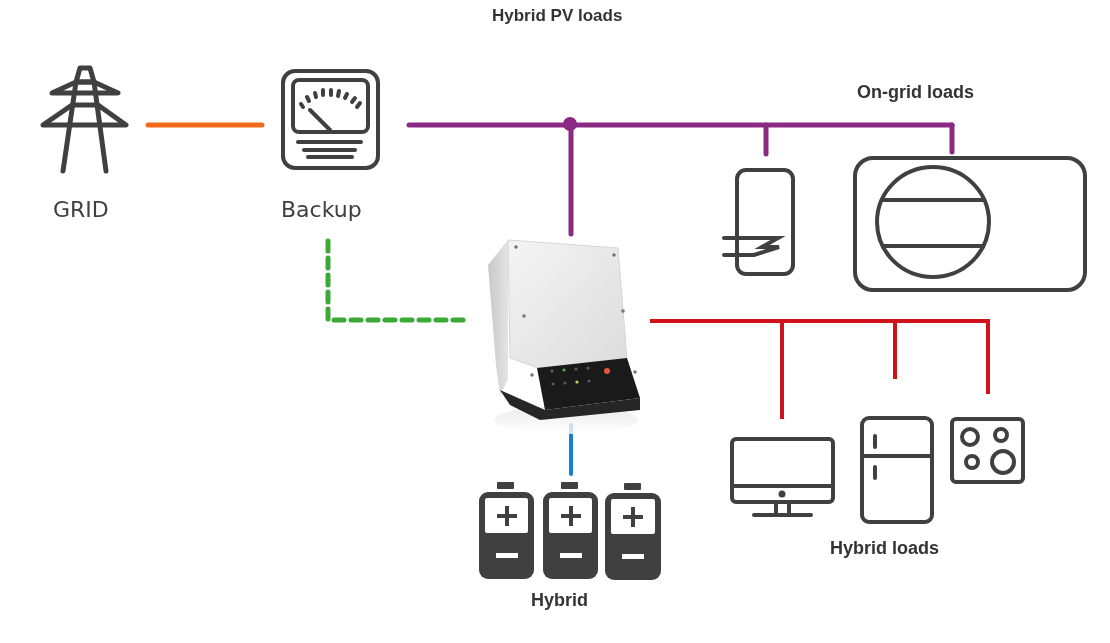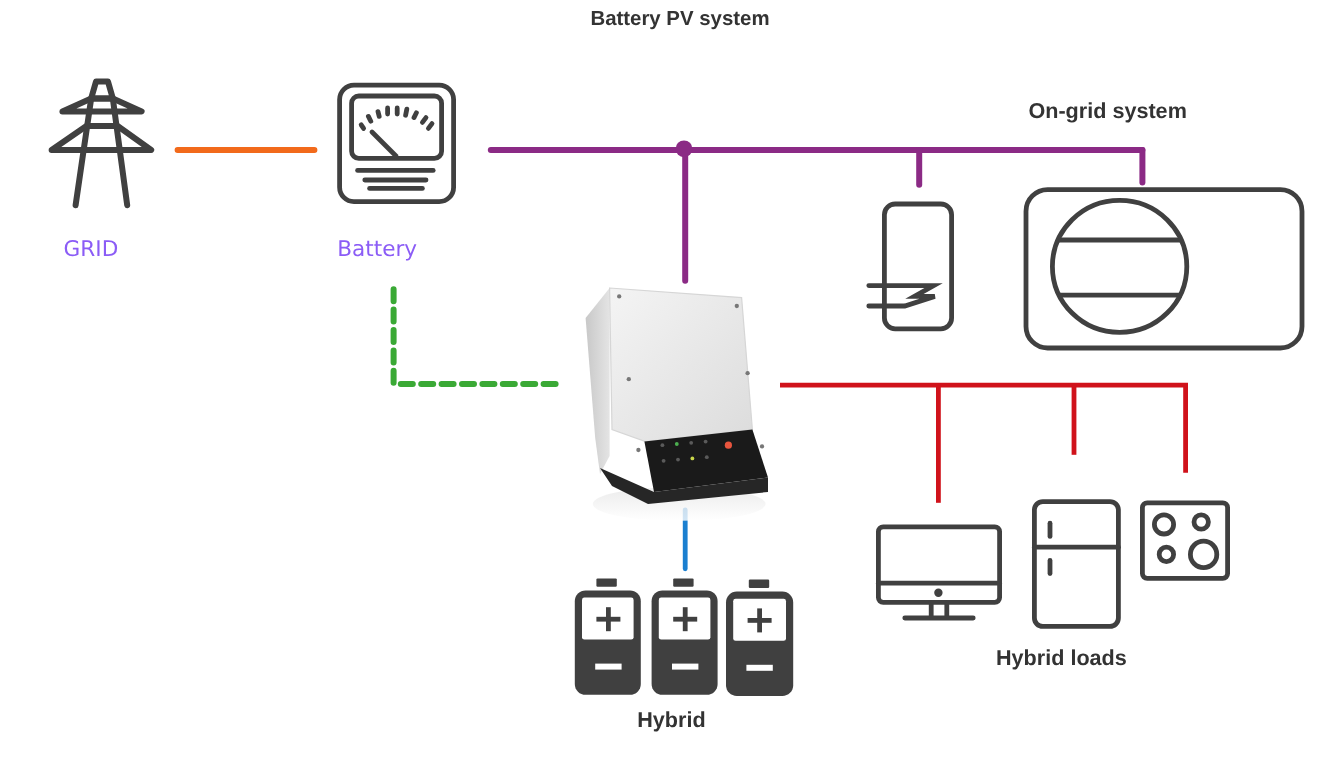--- a/index.html
+++ b/index.html
@@ -1,29 +1,29 @@
 <!DOCTYPE html>
 <html><head>
   <meta charset="utf-8">
   <style>
     html, body { margin: 0; padding: 0; background: #ffffff; }
     body { width: 1110px; height: 643px; position: relative; overflow: hidden; font-family: "Liberation Sans", sans-serif; }
     .label { position: absolute; color: #333333; white-space: nowrap; }
     .title { font-family: "Liberation Sans", sans-serif; font-weight: bold; font-size: 17px; color: #333333; }
     .bold-lbl { font-weight: bold; font-size: 18px; color: #333333; }
-    .node-lbl { font-family: "DejaVu Sans", sans-serif; font-size: 18px; color: #8b5cf6; }
+    .node-lbl { font-family: "DejaVu Sans", sans-serif; font-size: 22px; color: #404040; }
     svg.canvas { position: absolute; left: 0; top: 0; }
   </style>
 </head>
 <body>
 
-<div class="label title" style="left:492px; top:6px;">Battery PV system</div>
+<div class="label title" style="left:492px; top:6px;">Hybrid PV loads</div>
 <div class="label node-lbl" style="left:53px; top:197px;">GRID</div>
-<div class="label node-lbl" style="left:281px; top:197px;">Battery</div>
-<div class="label bold-lbl" style="left:857px; top:82px;">On-grid system</div>
+<div class="label node-lbl" style="left:281px; top:197px;">Backup</div>
+<div class="label bold-lbl" style="left:857px; top:82px;">On-grid loads</div>
 <div class="label bold-lbl" style="left:830px; top:538px;">Hybrid loads</div>
 <div class="label bold-lbl" style="left:531px; top:590px;">Hybrid</div>
 
 <svg class="canvas" width="1110" height="643" viewBox="0 0 1110 643">
   <defs>
     <linearGradient id="invFront" x1="0" y1="0" x2="1" y2="1">
       <stop offset="0" stop-color="#f4f4f4"></stop>
       <stop offset="1" stop-color="#dcdcdc"></stop>
     </linearGradient>
     <linearGradient id="invSide" x1="0" y1="0" x2="1" y2="0">

